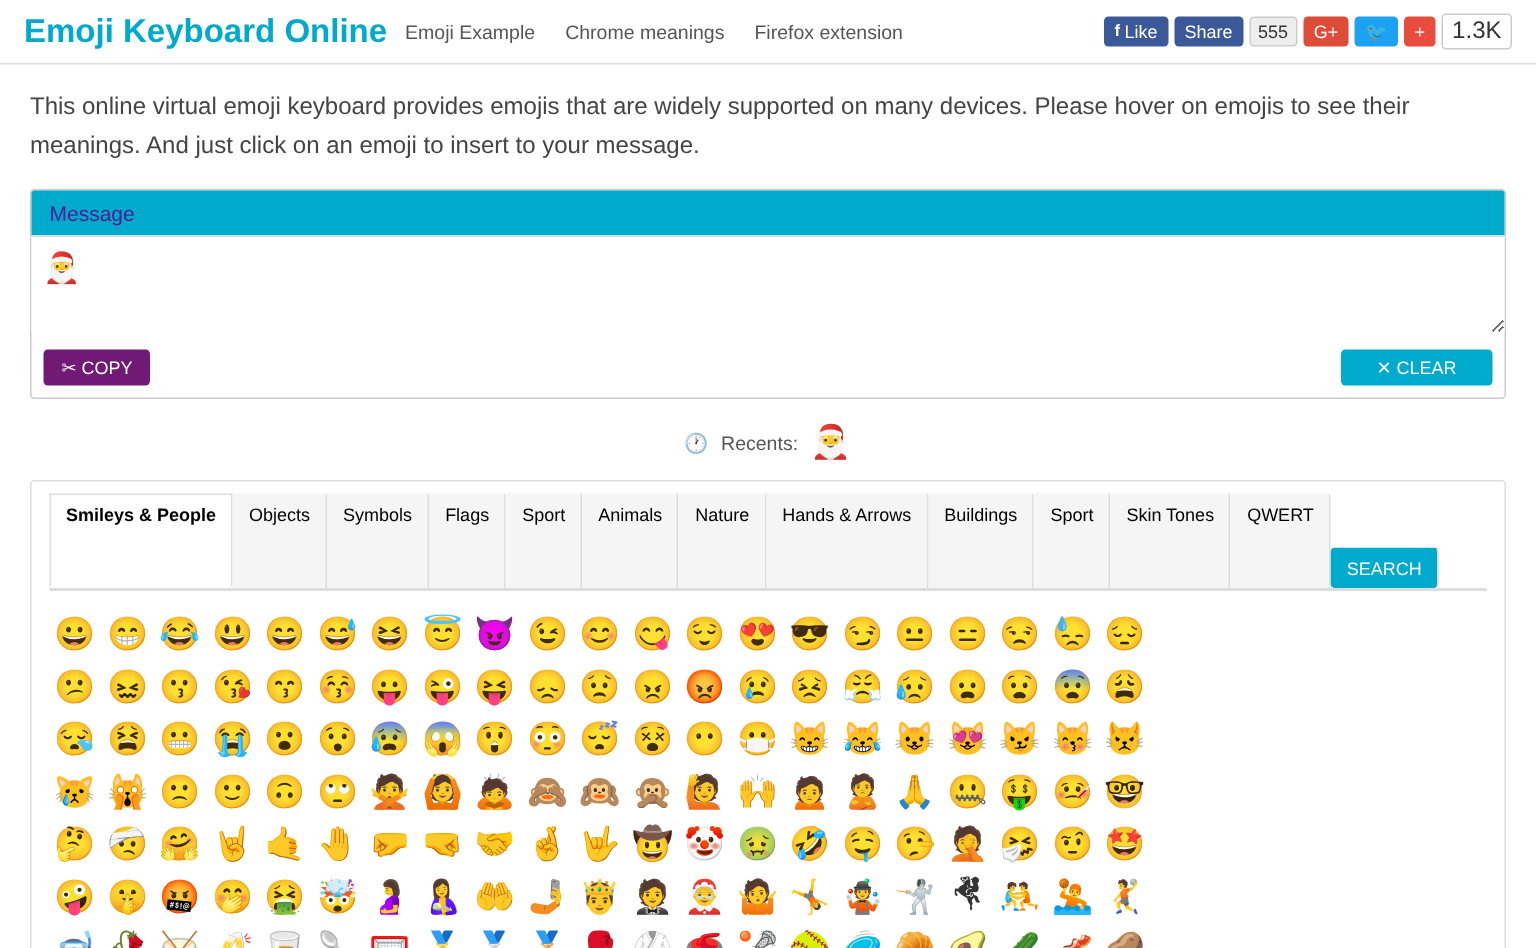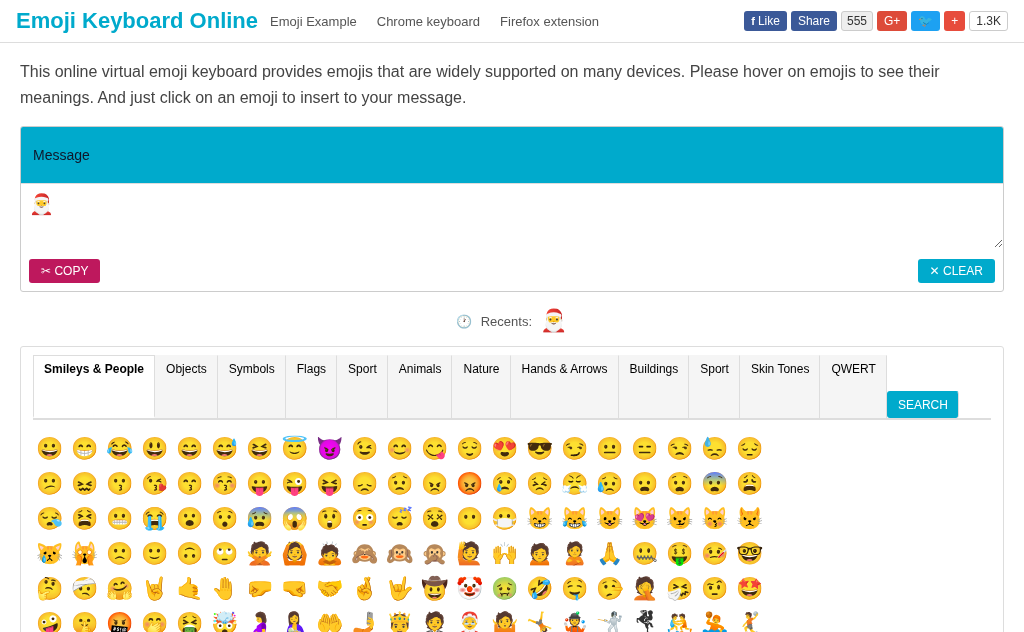--- a/index.html
+++ b/index.html
@@ -22,34 +22,34 @@
     }
     .nav-links { display: flex; gap: 20px; justify-content: space-between; }
     .nav-link { color: #555; text-decoration: none; font-size: 13px; }
     .social-btns { display: flex; align-items: center; gap: 4px; margin-left: auto; }
     .fb-btn { background: #3b5998; color: #fff; border: none; border-radius: 3px; padding: 3px 7px; font-size: 12px; cursor: pointer; display: flex; align-items: center; gap: 3px; }
     .share-btn { background: #3b5998; color: #fff; border: none; border-radius: 3px; padding: 3px 7px; font-size: 12px; cursor: pointer; }
     .share-count { background: #eee; border: 1px solid #ccc; border-radius: 3px; padding: 2px 5px; font-size: 12px; }
     .gplus-btn { background: #dd4b39; color: #fff; border: none; border-radius: 3px; padding: 3px 7px; font-size: 12px; cursor: pointer; }
     .twitter-btn { background: #1da1f2; color: #fff; border: none; border-radius: 3px; padding: 3px 7px; font-size: 12px; cursor: pointer; }
     .plus-btn { background: #e74c3c; color: #fff; border: none; border-radius: 3px; padding: 3px 7px; font-size: 12px; cursor: pointer; }
-    .count-badge { background: #fff; border: 1px solid #ccc; border-radius: 3px; padding: 2px 6px; font-size: 12px; }
+    .count-badge { background: #fff; border: 1px solid #ccc; border-radius: 3px; padding: 2px 6px; font-size: 16px; }
 
     
     #main { padding: 16px 20px; }
 
     .description { font-size: 16px; line-height: 1.6; color: #444; margin-bottom: 16px; max-width: 920px; }
 
     
     .message-panel { border: 1px solid #ccc; border-radius: 3px; margin-bottom: 16px; }
-    .message-header { background: #00aacc; color: #0f172a; padding: 20px 12px; font-size: 14px; border-radius: 2px 2px 0 0; }
+    .message-header { background: #00aacc; color: #4c1d95; padding: 7px 12px; font-size: 14px; border-radius: 2px 2px 0 0; }
     .message-textarea { width: 100%; min-height: 60px; border: none; border-top: 1px solid #ddd; padding: 8px; font-size: 20px; resize: vertical; outline: none; }
     .message-actions { display: flex; justify-content: space-between; padding: 8px 8px; }
-    .copy-btn { background: #be185d; color: #fff; border: none; border-radius: 3px; padding: 5px 12px; font-size: 12px; cursor: pointer; }
-    .clear-btn { background: #00aacc; color: #fff; border: none; border-radius: 3px; padding: 5px 12px; font-size: 12px; cursor: pointer; }
+    .copy-btn { background: #701a75; color: #fff; border: none; border-radius: 3px; padding: 5px 12px; font-size: 12px; cursor: pointer; }
+    .clear-btn { background: #00aacc; color: #fff; border: none; border-radius: 3px; padding: 5px 24px; font-size: 12px; cursor: pointer; }
 
     
     .recents-bar { display: flex; align-items: center; justify-content: center; gap: 8px; margin-bottom: 12px; font-size: 13px; color: #555; }
     .recents-emoji { font-size: 22px; }
 
     
     .tabs-bar { display: flex; flex-wrap: wrap; gap: 0; border-bottom: 2px solid #ddd; margin-bottom: 8px; }
     .tab-item { padding: 6px 10px; cursor: pointer; font-size: 12px; border: 1px solid transparent; border-bottom: none; color: #000000; background: #f5f5f5; border-right: 1px solid #ddd; white-space: nowrap; }
     .tab-item.active { background: #fff; border: 1px solid #ddd; border-bottom: 2px solid #fff; color: #000; font-weight: bold; }
     .tab-item.search-tab { background: #00aacc; color: #fff; border-radius: 3px; margin-top: 36px; }
@@ -61,21 +61,21 @@
     
     .panel { border: 1px solid #ddd; border-radius: 3px; padding: 8px 12px; }
   </style>
 </head>
 <body>
 
 <div id="header">
   <a id="site-title" href="#">Emoji Keyboard Online</a>
   <div class="nav-links">
     <a class="nav-link" href="#">Emoji Example</a>
-    <a class="nav-link" href="#">Chrome keyboard</a>
+    <a class="nav-link" href="#">Chrome meanings</a>
     <a class="nav-link" href="#">Firefox extension</a>
   </div>
   <div class="social-btns">
     <button class="fb-btn">
       <span style="font-weight:bold;font-size:11px;">f</span>
       <span>Like</span>
     </button>
     <button class="share-btn">Share</button>
     <span class="share-count">555</span>
     <button class="gplus-btn">G+</button>

